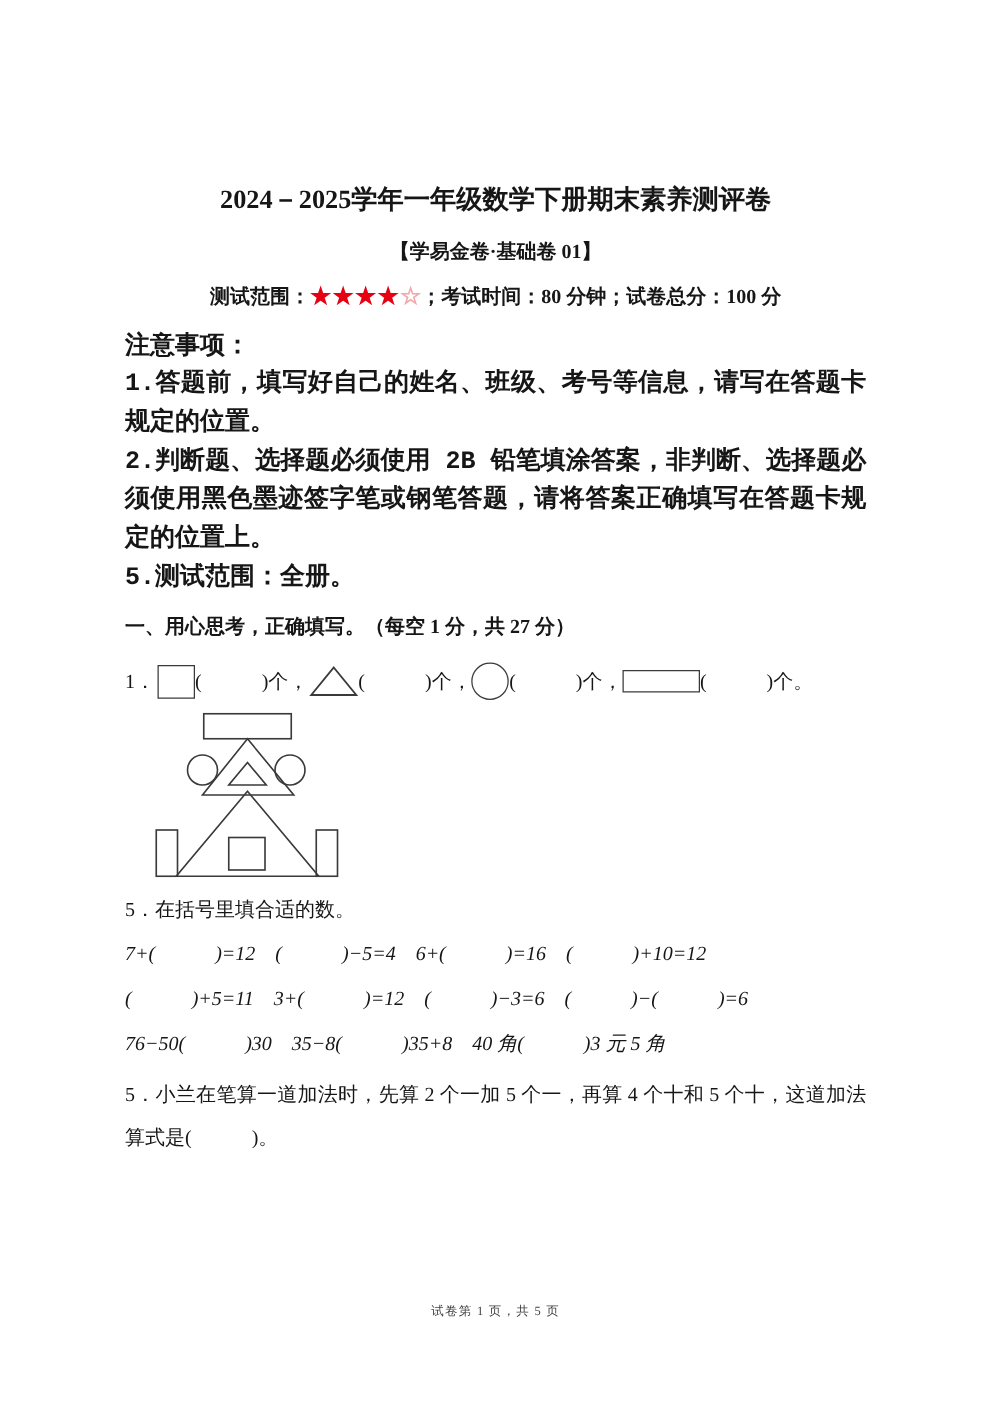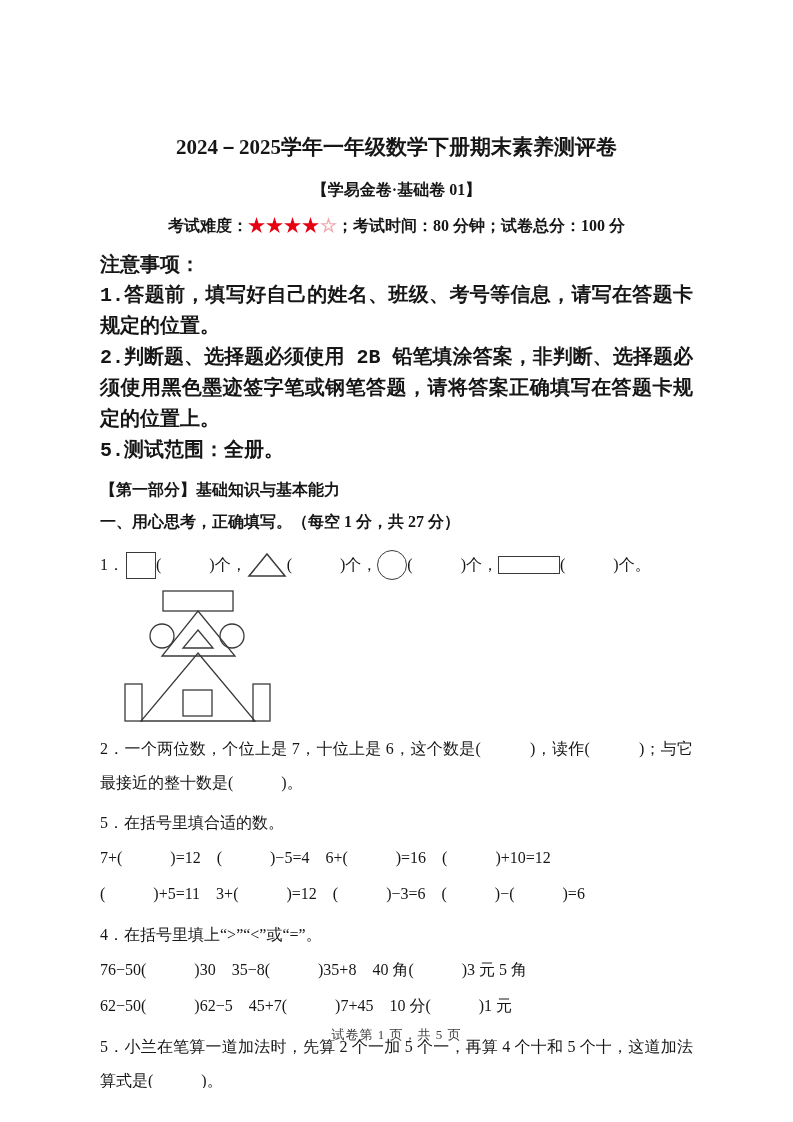--- a/index.html
+++ b/index.html
@@ -1,20 +1,20 @@
 <!DOCTYPE html>
 <html><head>
 <meta charset="utf-8">
 <style>
   * { margin:0; padding:0; box-sizing:border-box; }
   html,body { background:#ffffff; }
   .page {
     position:relative;
     width:793px; height:1084px;
-    margin:4px auto;
+    margin:16px auto;
     background:#ffffff;
     color:#161616;
     font-family:"Liberation Serif","DejaVu Serif",serif;
     padding:130px 100px 0 100px;
     overflow:hidden;
   }
   .title1 { text-align:center; font-weight:bold; font-size:21px; line-height:27px; }
   .title2 { text-align:center; font-weight:bold; font-size:16px; line-height:26px; margin-top:16px; }
   .meta   { text-align:center; font-weight:bold; font-size:16px; line-height:22px; margin-top:12px; white-space:nowrap; }
   .stars-filled { font-size:19px; letter-spacing:1px; vertical-align:-1px; }
@@ -26,73 +26,69 @@
     margin-top:10px; font-size:16px; height:34px;
     display:flex; align-items:center; white-space:pre;
   }
   .shp { display:inline-block; border:1.5px solid #3a3a3a; background:transparent; flex:none; }
   .shp-square { width:30px; height:27px; margin-left:2px; }
   .shp-circle { width:30px; height:30px; border-radius:50%; }
   .shp-rect   { width:62px; height:18px; }
   .tri-svg { flex:none; display:block; }
   .figure-svg { display:block; margin:4px 0 0 15px; }
   .qtext { font-size:16px; line-height:34px; margin-top:6px; text-align:justify; }
-  .eqrow { font-size:16px; line-height:36px; white-space:pre; }
+  .eqrow { font-size:16px; line-height:36px; white-space:pre;font-style:italic; }
   .footer {
     position:absolute; left:0; right:0; bottom:44px;
-    text-align:center; font-size:13px; color:#3f3f3f; letter-spacing:1px;
+    text-align:center; font-size:10px; color:#3f3f3f; letter-spacing:1px;
   }
   svg { stroke:#3a3a3a; fill:none; stroke-width:1.5; }
   .figure-svg * { stroke:#3a3a3a; fill:none; stroke-width:1.3; }
 </style>
 </head>
 <body>
 
 <div class="page">
 
   <div class="title1">2024－2025学年一年级数学下册期末素养测评卷</div>
   <div class="title2">【学易金卷·基础卷 01】</div>
 
-  <div class="meta"><span>考试难度：</span><span class="stars-filled" id="stars-filled" style="color: rgb(230, 0, 18);">★★★★</span><span class="star-empty" id="star-empty" style="color: rgb(242, 169, 173);">☆</span><span>；考试时间：80 分钟；试卷总分：100 分</span></div>
+  <div class="meta"><span>测试范围：</span><span class="stars-filled" id="stars-filled" style="color: rgb(230, 0, 18);">★★★★</span><span class="star-empty" id="star-empty" style="color: rgb(242, 169, 173);">☆</span><span>；考试时间：80 分钟；试卷总分：100 分</span></div>
 
   <div class="notice">
     <div class="n-head">注意事项：</div>
     <div class="n-item">1.答题前，填写好自己的姓名、班级、考号等信息，请写在答题卡规定的位置。</div>
     <div class="n-item">2.判断题、选择题必须使用 2B 铅笔填涂答案，非判断、选择题必须使用黑色墨迹签字笔或钢笔答题，请将答案正确填写在答题卡规定的位置上。</div>
     <div class="n-item">5.测试范围：全册。</div>
   </div>
 
   <div class="sectionblk">
-    <div>【第一部分】基础知识与基本能力</div>
     <div>一、用心思考，正确填写。（每空 1 分，共 27 分）</div>
   </div>
 
   <div class="q1line"><span>1．</span><span class="shp shp-square"></span><span>(　　　)个，</span><svg class="tri-svg" width="40" height="28" viewBox="0 0 40 28">
         <polygon points="20,3 38,25 2,25"></polygon>
       </svg><span>(　　　)个，</span><span class="shp shp-circle"></span><span>(　　　)个，</span><span class="shp shp-rect"></span><span>(　　　)个。</span></div>
 
   <svg class="figure-svg" width="170" height="140" viewBox="0 0 170 140">
     <rect x="48" y="5" width="70" height="20"></rect>
     <circle cx="47" cy="50" r="12"></circle>
     <circle cx="117" cy="50" r="12"></circle>
     <polygon points="83,25 120,70 47,70"></polygon>
     <polygon points="83,44 98,62 68,62"></polygon>
     <polygon points="83,67 140,135 26,135"></polygon>
     <rect x="68" y="104" width="29" height="26"></rect>
     <rect x="10" y="98" width="17" height="37"></rect>
     <rect x="138" y="98" width="17" height="37"></rect>
   </svg>
 
-  <p class="qtext">2．一个两位数，个位上是 7，十位上是 6，这个数是(　　　)，读作(　　　)；与它最接近的整十数是(　　　)。</p>
 
   <p class="qtext">5．在括号里填合适的数。</p>
   <div class="eqrow">7+(　　　)=12　(　　　)−5=4　6+(　　　)=16　(　　　)+10=12</div>
   <div class="eqrow">(　　　)+5=11　3+(　　　)=12　(　　　)−3=6　(　　　)−(　　　)=6</div>
 
-  <p class="qtext">4．在括号里填上“&gt;”“&lt;”或“=”。</p>
   <div class="eqrow">76−50(　　　)30　35−8(　　　)35+8　40 角(　　　)3 元 5 角</div>
-  <div class="eqrow">62−50(　　　)62−5　45+7(　　　)7+45　10 分(　　　)1 元</div>
 
   <p class="qtext">5．小兰在笔算一道加法时，先算 2 个一加 5 个一，再算 4 个十和 5 个十，这道加法算式是(　　　)。</p>
 
   <div class="footer">试卷第 1 页，共 5 页</div>
 
 </div>
 
 </body></html>

